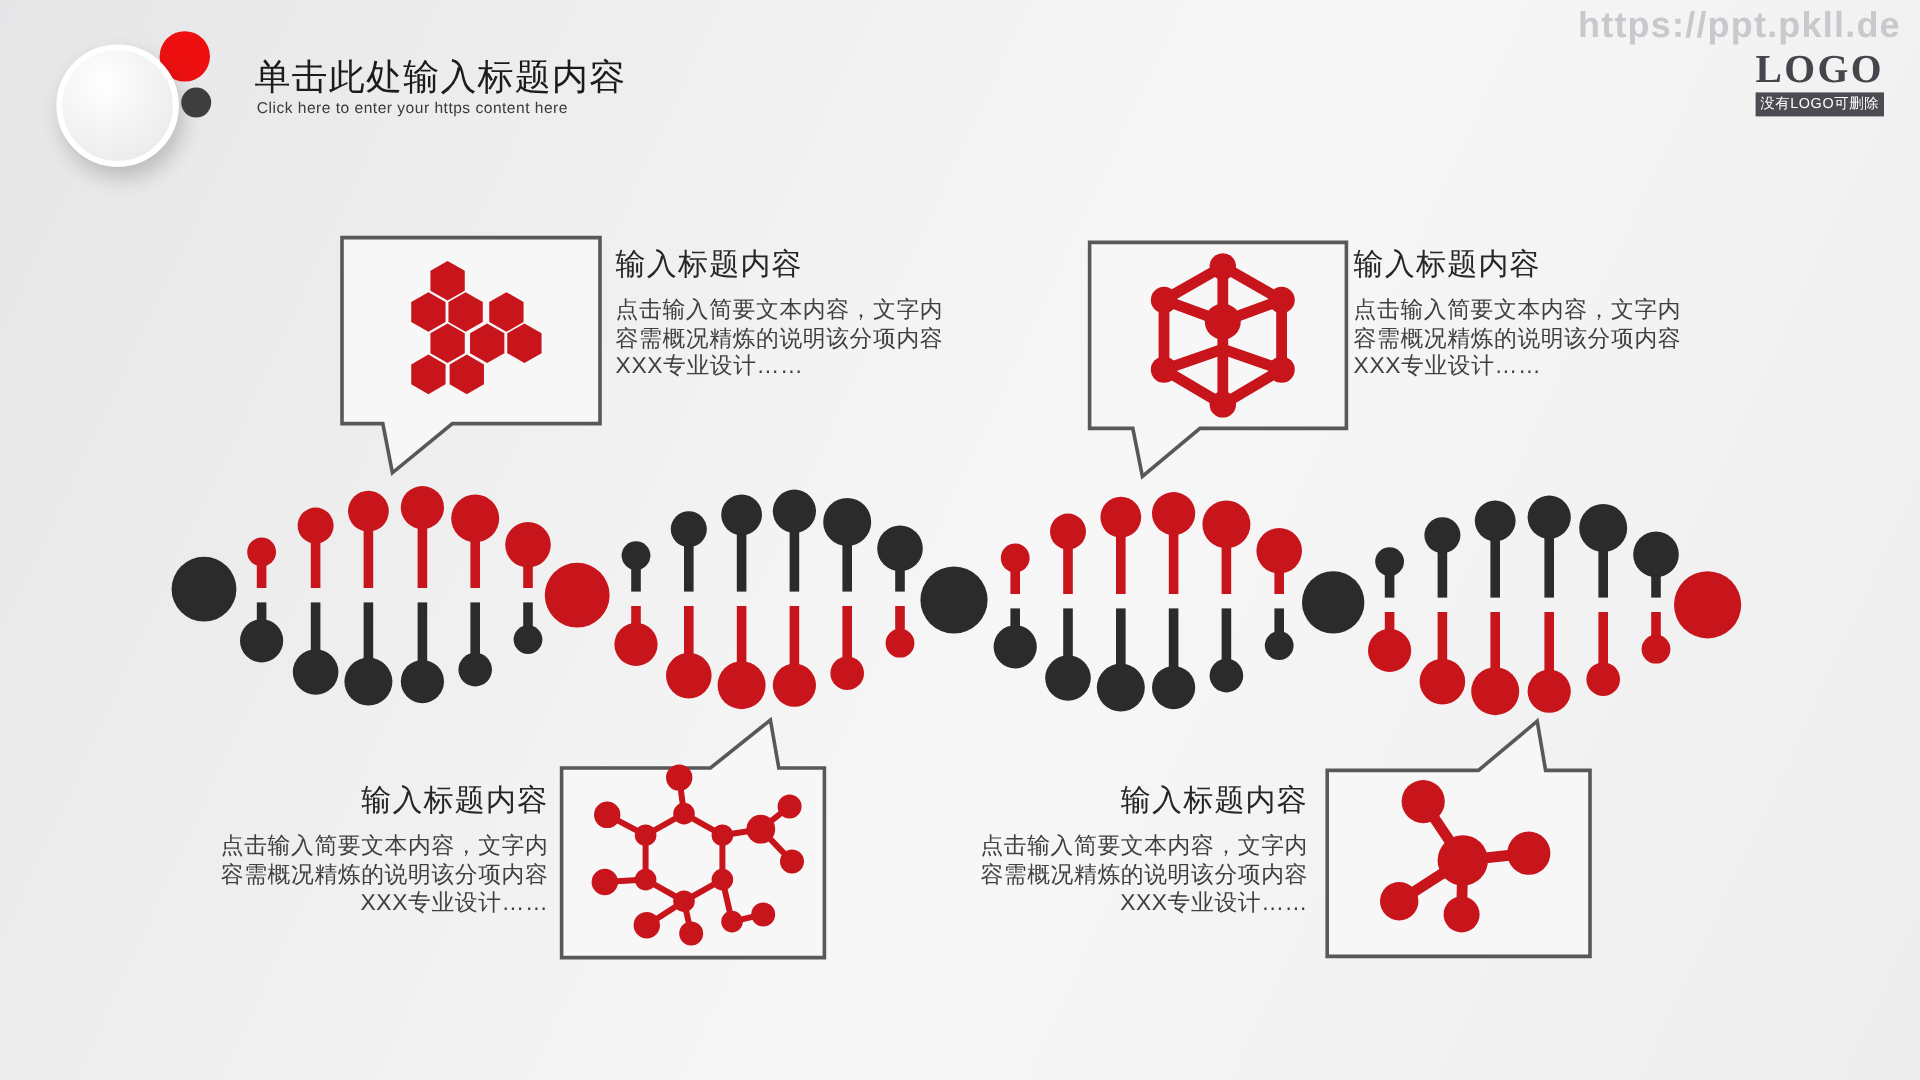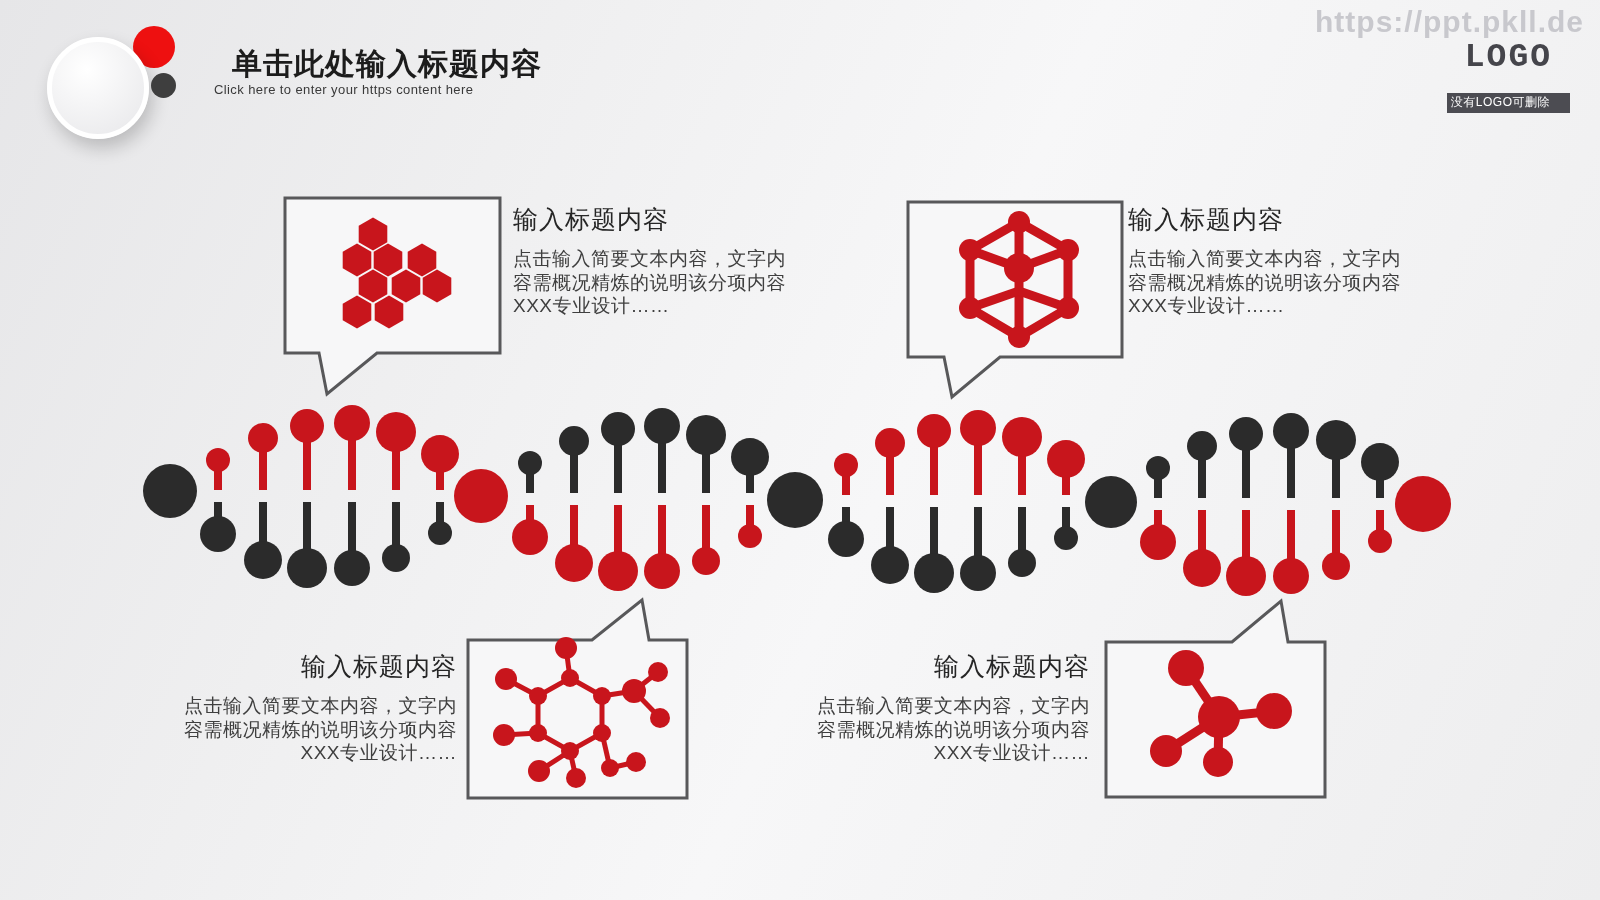--- a/index.html
+++ b/index.html
@@ -10,32 +10,32 @@
 
   
   .circle{position:absolute;border-radius:50%;}
   .circle-red{left:133px;top:26px;width:42px;height:42px;background:#ee1010;}
   .circle-white{left:47px;top:37px;width:92px;height:92px;
     background:radial-gradient(circle at 38% 30%,#ffffff,#ececee 78%);
     border:5px solid #ffffff;box-shadow:4px 9px 18px rgba(0,0,0,0.20);}
   .circle-dark{left:151px;top:73px;width:25px;height:25px;background:#3e3e3e;}
 
   
-  .header-title{position:absolute;left:212px;top:44px;font-size:30px;font-weight:700;
-    color:#1c1c1c;letter-spacing:1px;margin-left:20px;}
+  .header-title{position:absolute;left:212px;top:44px;font-size:30px;font-weight:400;
+    color:#1c1c1c;letter-spacing:1px;}
   .header-sub{position:absolute;left:214px;top:82px;font-size:13px;color:#3a3a3a;letter-spacing:0.4px;}
 
   
   .watermark{position:absolute;right:16px;top:5px;font-size:30px;font-weight:700;
     color:#c8c8cd;letter-spacing:1px;margin-left:36px;}
   .logo-wrap{position:absolute;right:30px;top:42px;text-align:center;}
-  .logo-text{font-family:Liberation Mono, monospace;font-size:33px;font-weight:700;
+  .logo-text{font-family:Liberation Serif, serif;font-size:33px;font-weight:700;
     color:#45454b;letter-spacing:2px;line-height:32px;}
-  .logo-note{margin-top:19px;background:#4c4c52;color:#ffffff;font-size:12px;
-    padding:1px 20px 2px 4px;letter-spacing:0.5px;}
+  .logo-note{margin-top:3px;background:#4c4c52;color:#ffffff;font-size:12px;
+    padding:1px 4px 2px 4px;letter-spacing:0.5px;}
 
   
   .tb{position:absolute;width:302px;}
   .tb h3{margin:0 0 11px 0;font-size:25px;font-weight:400;color:#262626;letter-spacing:1px;}
   .tb .line{font-size:19px;color:#3f3f3f;line-height:23.5px;letter-spacing:0.5px;}
   .tb1{left:513px;top:203px;text-align:left;}
   .tb2{left:1128px;top:203px;text-align:left;}
   .tb3{left:155px;top:650px;text-align:right;}
   .tb4{left:788px;top:650px;text-align:right;}
 </style>

